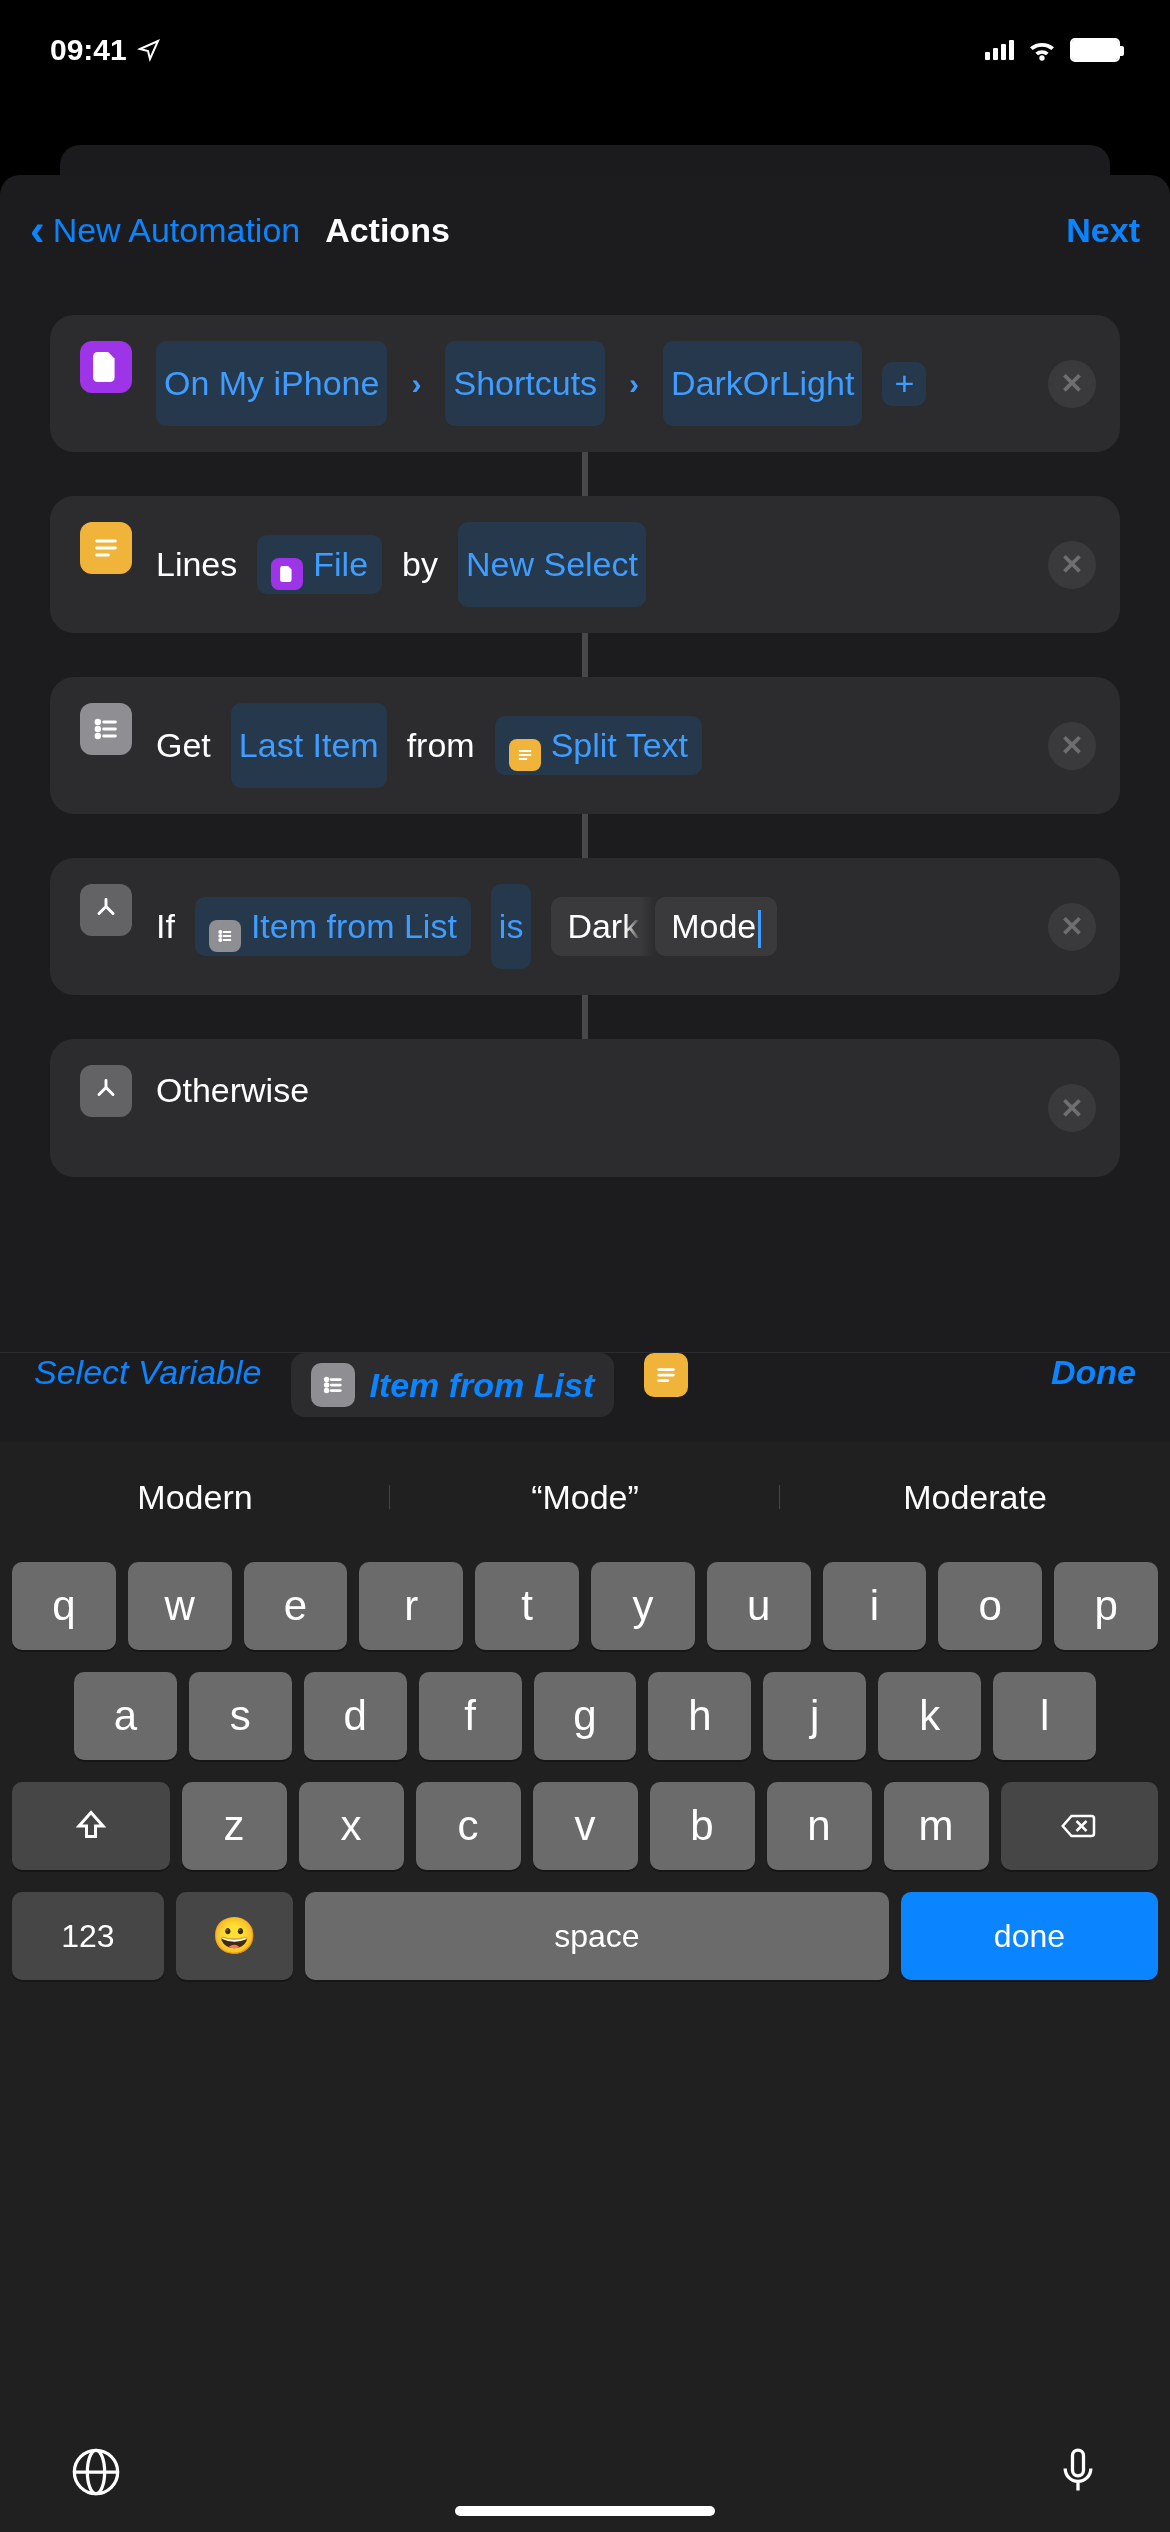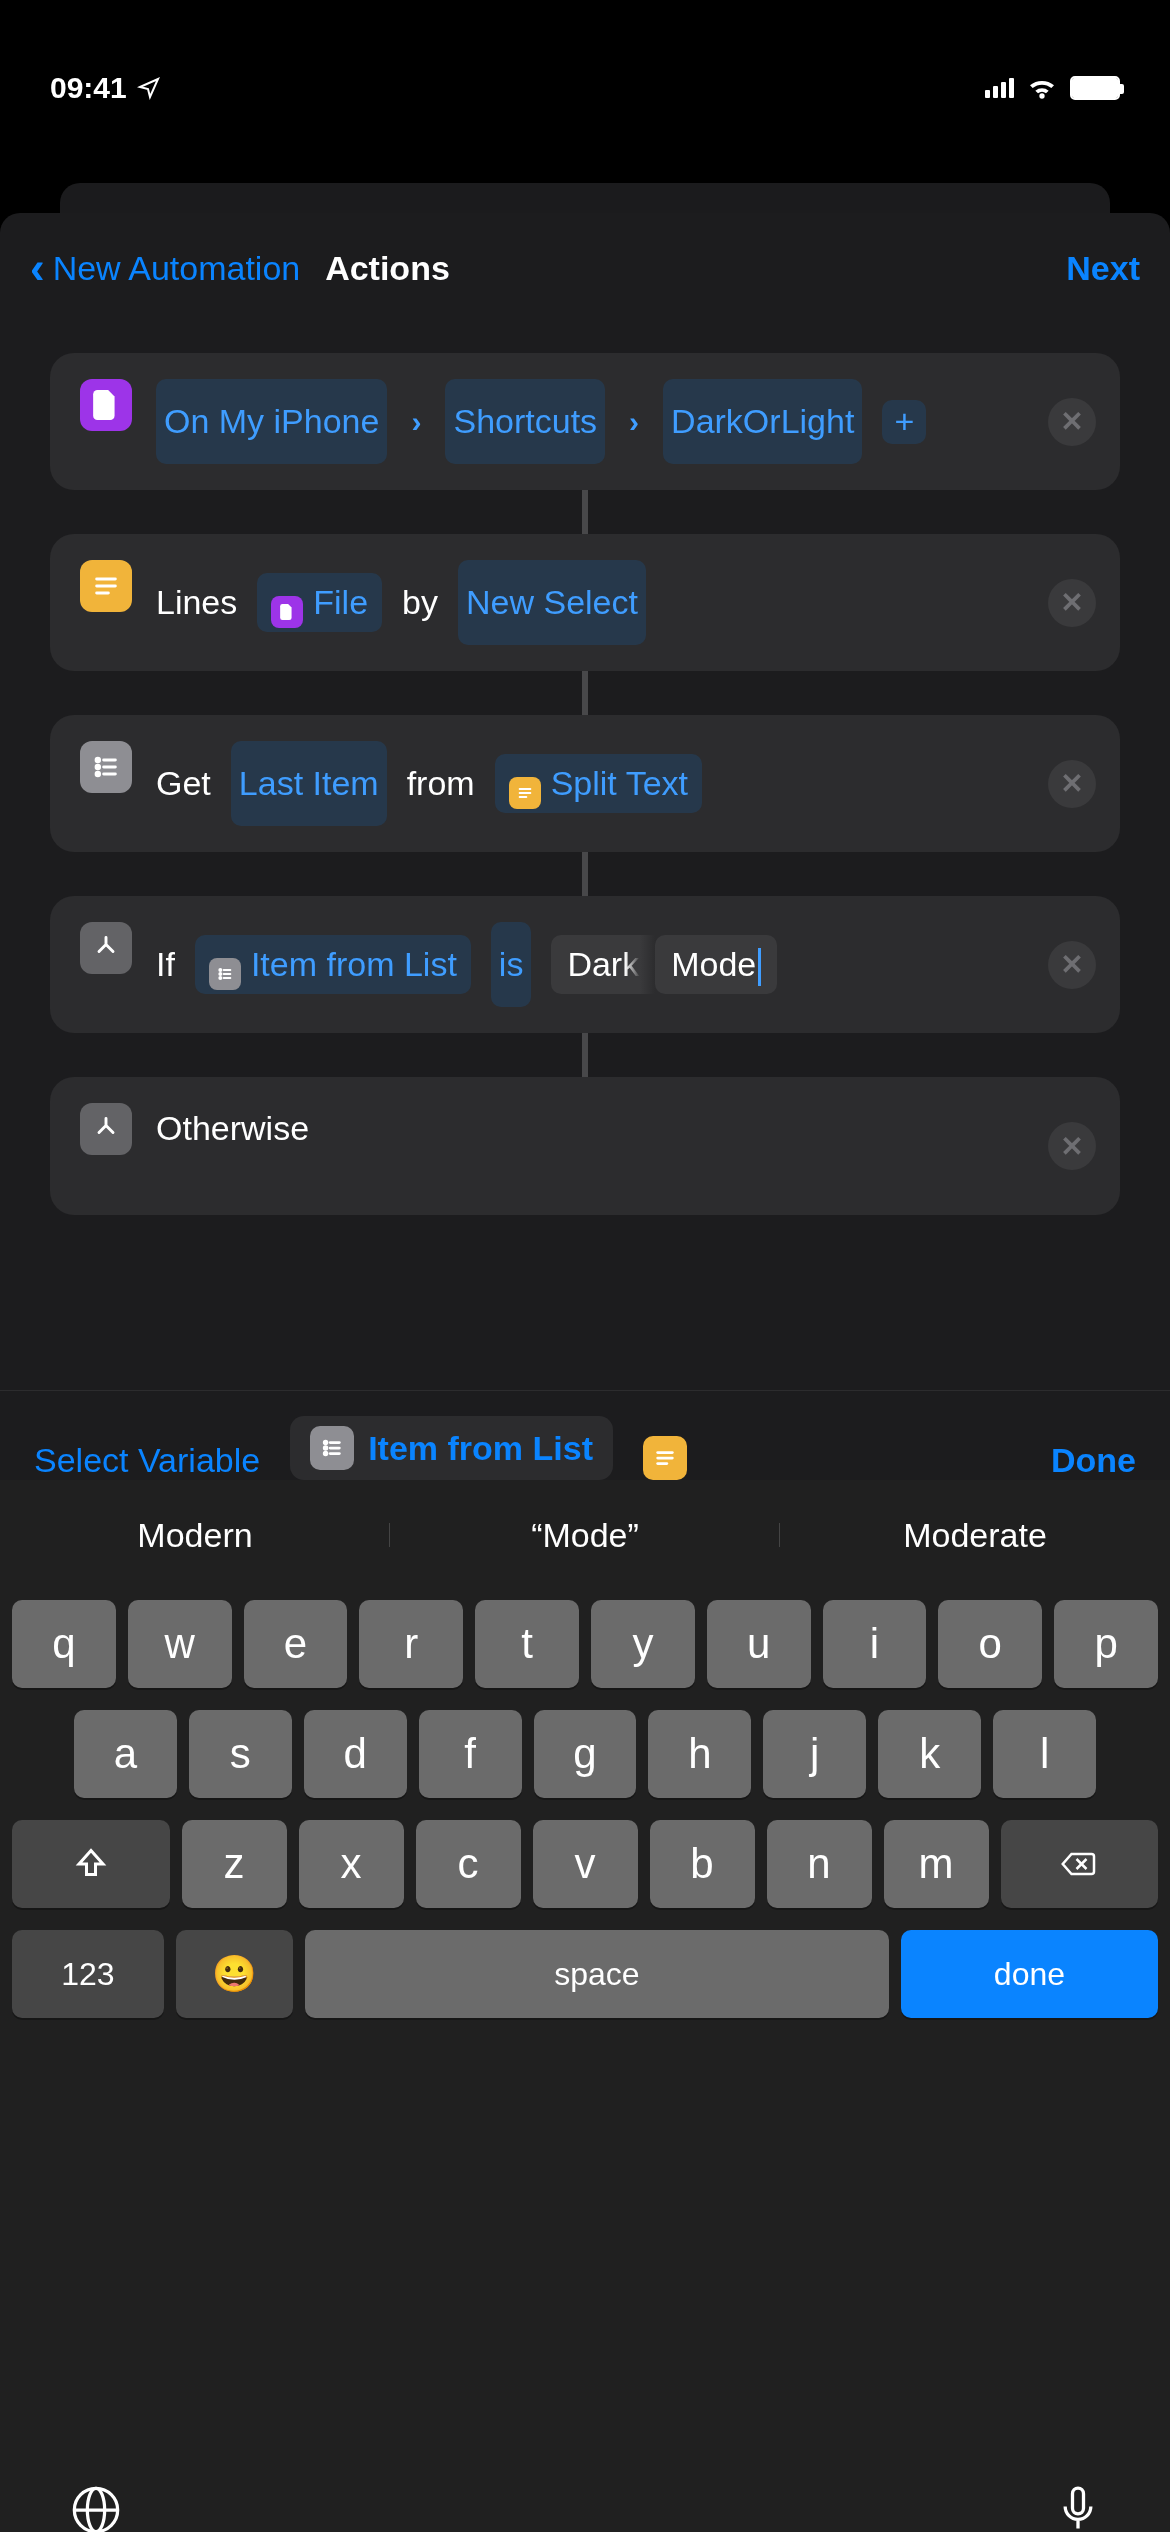--- a/index.html
+++ b/index.html
@@ -1,20 +1,20 @@
 <!DOCTYPE html>
 <html><head>
 <meta charset="utf-8">
 <style>
   * { margin: 0; padding: 0; box-sizing: border-box; }
   html, body { width: 1170px; height: 2532px; background: #000; font-family: -apple-system, Helvetica, Arial, sans-serif; color: #fff; overflow: hidden; }
   .screen { width: 1170px; height: 2532px; background: #000; position: relative; }
   
   
-  .status-bar { height: 100px; display: flex; align-items: center; justify-content: space-between; padding: 0 50px; font-size: 30px; font-weight: 600; margin-top: 38px; }
+  .status-bar { height: 100px; display: flex; align-items: center; justify-content: space-between; padding: 0 50px; font-size: 30px; font-weight: 600; }
   .status-left { display: flex; align-items: center; gap: 10px; }
   .status-right { display: flex; align-items: center; gap: 12px; }
   .signal-bars { display: flex; align-items: flex-end; gap: 3px; }
   .signal-bars span { width: 5px; background: #fff; border-radius: 1px; }
   .signal-bars span:nth-child(1){height:8px}.signal-bars span:nth-child(2){height:12px}.signal-bars span:nth-child(3){height:16px}.signal-bars span:nth-child(4){height:20px}
   .wifi-icon svg { width: 32px; height: 32px; }
   .battery { width: 50px; height: 24px; border: 2px solid #fff; border-radius: 5px; position: relative; }
   .battery::after { content:''; position:absolute; right:-6px; top:6px; width:4px; height:10px; background:#fff; border-radius:0 2px 2px 0;}
   .battery-fill { background:#fff; height:100%; width:100%; border-radius:2px;}
   
@@ -48,21 +48,21 @@
   .mini-yellow { background: #f1b43a; }
   .mini-gray { background: #8e8e93; }
   .chev-r { color: #3f9dff; font-size: 30px; font-weight: 700; padding: 0 4px;}
   .close-btn { position: absolute; right: 24px; top: 50%; transform: translateY(-50%); width: 48px; height: 48px; border-radius: 24px; background: #3a3a3c; display: flex; align-items: center; justify-content: center; color: #6e6e72; font-size: 28px; font-weight: 700; }
   .plus-btn { display:inline-flex; align-items:center; justify-content:center; width:44px; height:44px; background: rgba(10,132,255,0.14); border-radius:10px; color:#3f9dff; font-size:34px; font-weight:400;}
   .input-pill { background:#3a3a3c; color:#fff; padding:4px 16px; border-radius:10px; position:relative;}
   .input-pill.fade::after{content:'';position:absolute;right:0;top:0;bottom:0;width:30px;background:linear-gradient(to right, transparent, #3a3a3c, #2c2c2e);}
   .cursor { display:inline-block; width:3px; height:38px; background:#3f9dff; vertical-align:middle; margin-left:2px;}
   
   
-  .accessory { position: absolute; bottom: 1090px; left: 0; right: 0; height: 90px; background: #1c1c1e; display: flex; align-items: flex-end; padding: 0 34px; gap: 30px; border-top: 1px solid #2c2c2e;}
+  .accessory { position: absolute; bottom: 1090px; left: 0; right: 0; height: 90px; background: #1c1c1e; display: flex; align-items: flex-start; padding: 0 34px; gap: 30px; border-top: 1px solid #2c2c2e; font-style: italic;}
   .acc-btn { color: #0a84ff; font-size: 34px; }
   .acc-pill { display: inline-flex; align-items: center; gap: 14px; background: #2c2c2e; border-radius: 14px; padding: 10px 20px; }
   .acc-pill-text { color: #0a84ff; font-size: 34px; font-weight: 600; }
   .acc-icon { width: 44px; height: 44px; border-radius: 10px; display:flex; align-items:center; justify-content:center;}
   .flex-spacer { flex: 1; }
   .acc-done { color: #0a84ff; font-size: 34px; font-weight: 600; }
   
   
   .keyboard { position: absolute; bottom: 0; left: 0; right: 0; height: 1090px; background: #202020; }
   .suggestions { height: 110px; display: flex; align-items: center; }

